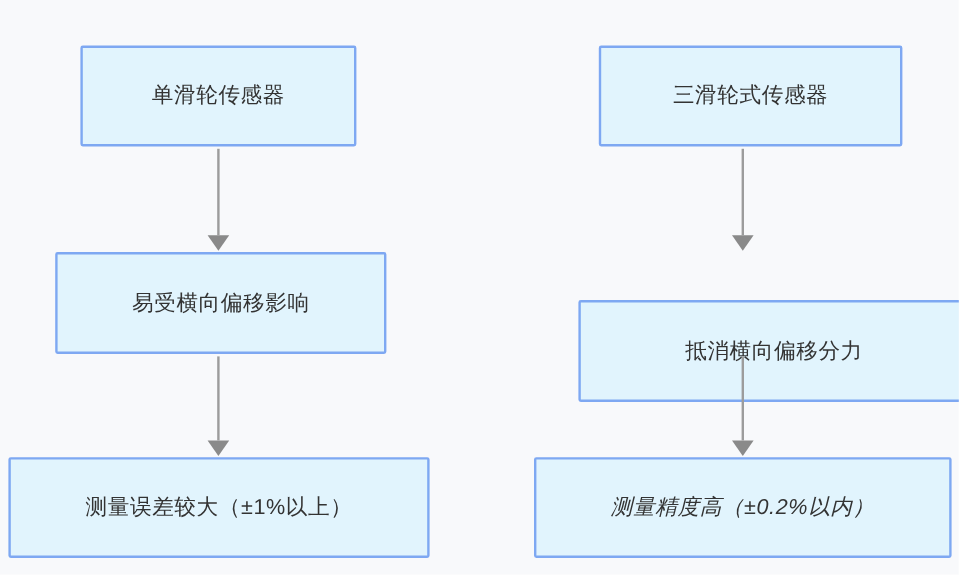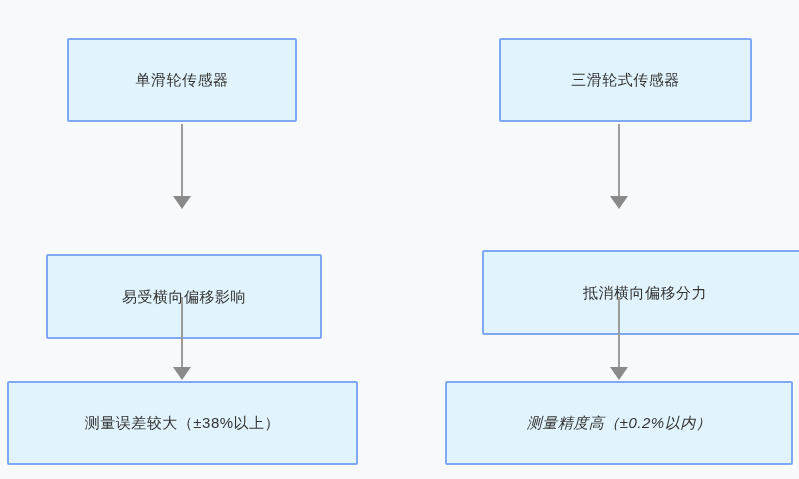--- a/index.html
+++ b/index.html
@@ -27,21 +27,21 @@
     position: absolute;
     background: var(--node-fill);
     border: 2px solid var(--node-border);
     border-radius: 2px;
     display: flex;
     align-items: center;
     justify-content: center;
     text-align: center;
   }
   .node-label {
-    font-size: 15px;
+    font-size: 18px;
     color: var(--node-text);
     letter-spacing: 0.5px;
     line-height: 1.3;
     white-space: nowrap;
   }
   .arrow {
     position: absolute;
     width: 18px;
     display: flex;
     flex-direction: column;
@@ -55,21 +55,21 @@
   .arrow-head {
     flex: 0 0 auto;
     width: 0;
     height: 0;
     border-left: 9px solid transparent;
     border-right: 9px solid transparent;
     border-top: 13px solid var(--arrow-head);
   }
   
   .n-l-top  { left: 67px;  top: 38px;  width: 230px; height: 84px; }
-  .n-l-mid  { left: 46px;  top: 210px; width: 276px; height: 85px; margin-top: 44px; }
+  .n-l-mid  { left: 46px;  top: 210px; width: 276px; height: 85px; }
   .n-l-bot  { left: 7px;   top: 381px; width: 351px; height: 84px; }
   .a-l-1    { left: 173px; top: 124px; height: 85px; }
   .a-l-2    { left: 173px; top: 297px; height: 83px; }
   
   .n-r-top  { left: 499px; top: 38px;  width: 253px; height: 84px; }
   .n-r-mid  { left: 482px; top: 210px; width: 326px; height: 85px; margin-top: 40px; }
   .n-r-bot  { left: 445px; top: 381px; width: 348px; height: 84px; font-style: italic; }
   .a-r-1    { left: 610px; top: 124px; height: 85px; }
   .a-r-2    { left: 610px; top: 297px; height: 83px; }
 </style>
@@ -90,21 +90,21 @@
   <div class="node n-l-mid">
     <span class="node-label">易受横向偏移影响</span>
   </div>
 
   <div class="arrow a-l-2">
     <div class="arrow-line"></div>
     <div class="arrow-head"></div>
   </div>
 
   <div class="node n-l-bot">
-    <span class="node-label">测量误差较大（±38%以上）</span>
+    <span class="node-label">测量误差较大（±1%以上）</span>
   </div>
 
   <div class="node n-r-top">
     <span class="node-label">三滑轮式传感器</span>
   </div>
 
   <div class="arrow a-r-1">
     <div class="arrow-line"></div>
     <div class="arrow-head"></div>
   </div>

